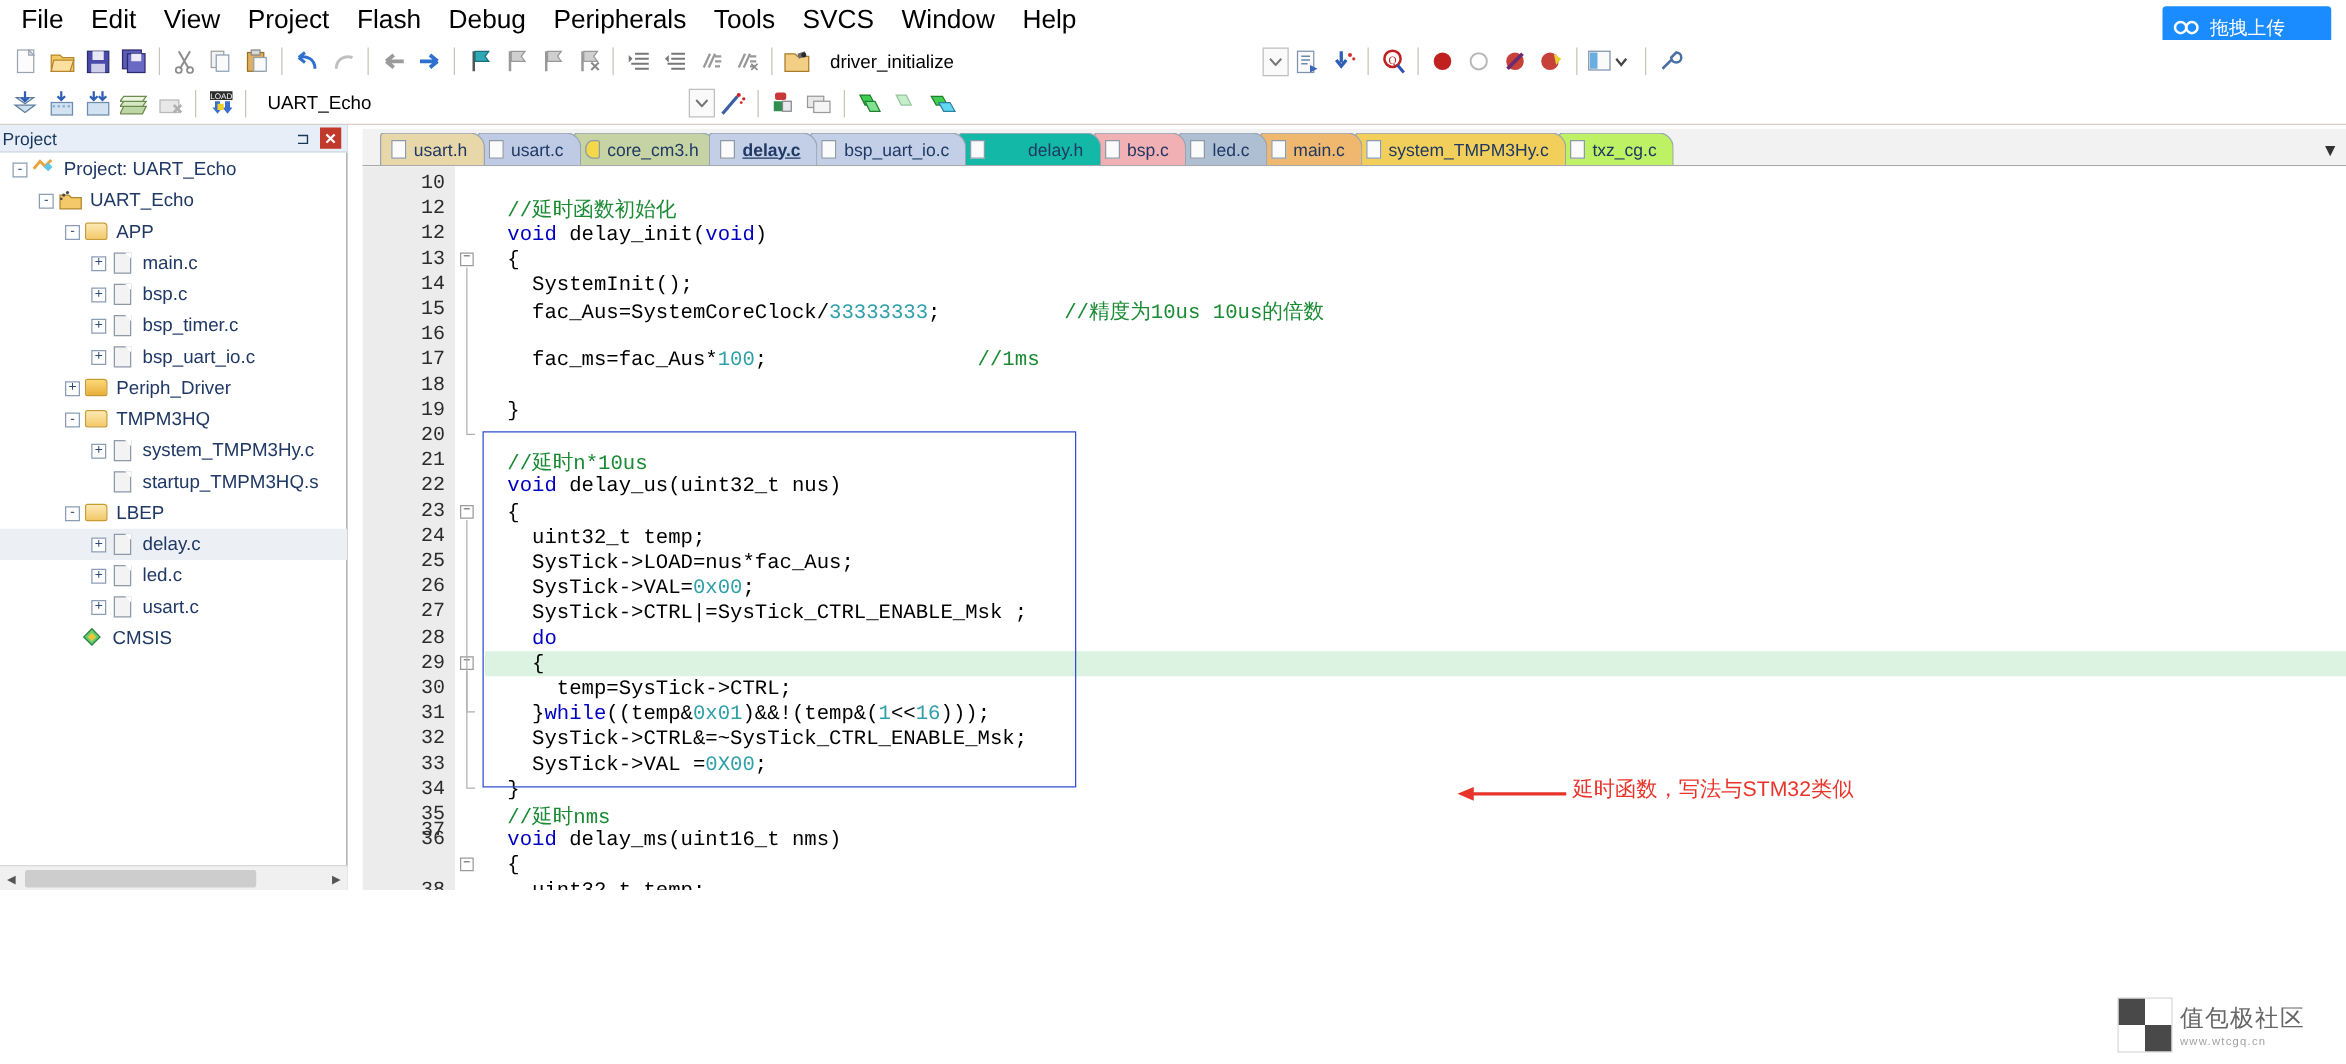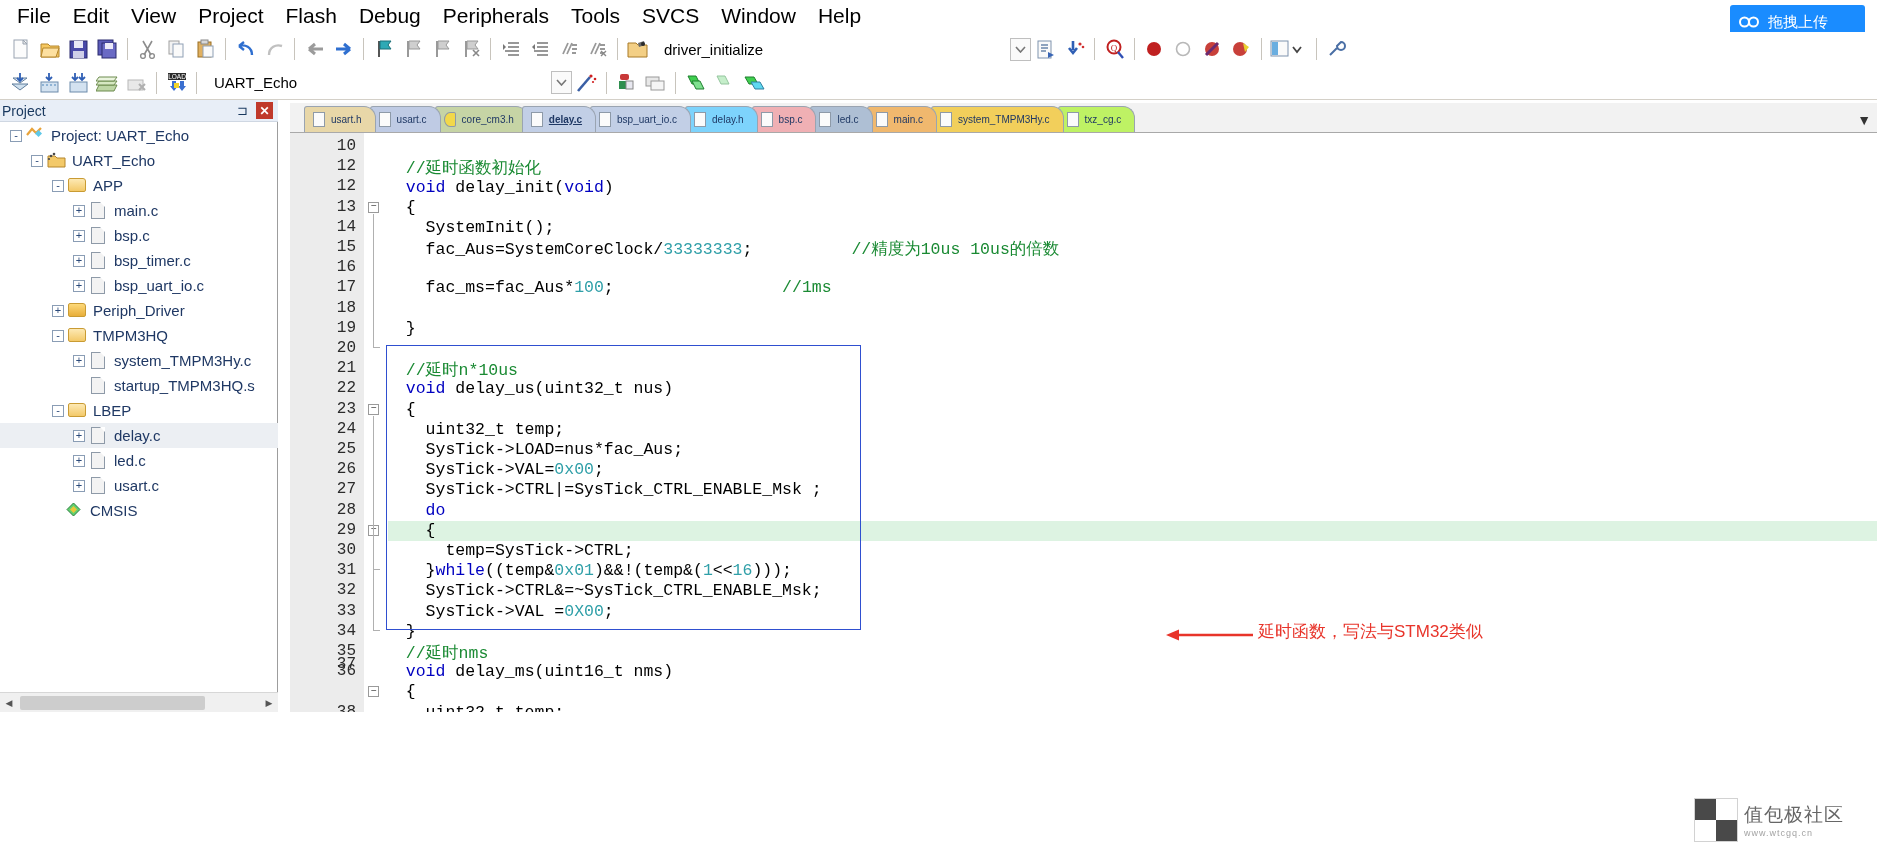--- a/index.html
+++ b/index.html
@@ -117,21 +117,21 @@
   .hs-thumb { height: 14px; background: #cdcdcd; border-radius: 2px; }
 
   
   .tabbar {
     position: absolute; left: 290px; top: 103px; width: 1587px; height: 30px;
     background: #f2f2f2; border-bottom: 1px solid #a9a9a9;
     display: flex; align-items: flex-end; padding-left: 14px;
   }
   .tab {
     height: 26px; display: flex; align-items: center; padding: 0 13px 0 8px;
-    font-size: 10px; color: #1f3864; white-space: nowrap; margin-right: -6px;
+    font-size: 14px; color: #1f3864; white-space: nowrap; margin-right: -6px;
     border: 1px solid #9aa4b1; border-bottom: none;
     border-radius: 3px 12px 0 0; position: relative;
   }
   .tab .tab-ficon {
     width: 12px; height: 15px; background: #fbfbfb; border: 1px solid #8e9aa8;
     margin-right: 6px; flex: 0 0 auto; position: relative;
   }
   .tab.active { font-weight: bold; text-decoration: underline; }
   .tab-overflow {
     position: absolute; right: 6px; bottom: 4px; font-size: 14px; color: #333;
@@ -702,21 +702,21 @@
         <span>core_cm3.h</span>
       </div>
       <div class="tab active" style="background: rgb(194, 207, 230); z-index: 50;">
         <span class="tab-ficon"></span>
         <span>delay.c</span>
       </div>
       <div class="tab" style="background: rgb(194, 207, 230); z-index: 26;">
         <span class="tab-ficon"></span>
         <span>bsp_uart_io.c</span>
       </div>
-      <div class="tab" style="background: #7dd3fc; z-index: 25;">
+      <div class="tab" style="background: #14b8a6; z-index: 25; gap: 28px;">
         <span class="tab-ficon"></span>
         <span>delay.h</span>
       </div>
       <div class="tab" style="background: rgb(240, 176, 180); z-index: 24;">
         <span class="tab-ficon"></span>
         <span>bsp.c</span>
       </div>
       <div class="tab" style="background: rgb(174, 191, 212); z-index: 23;">
         <span class="tab-ficon"></span>
         <span>led.c</span>

